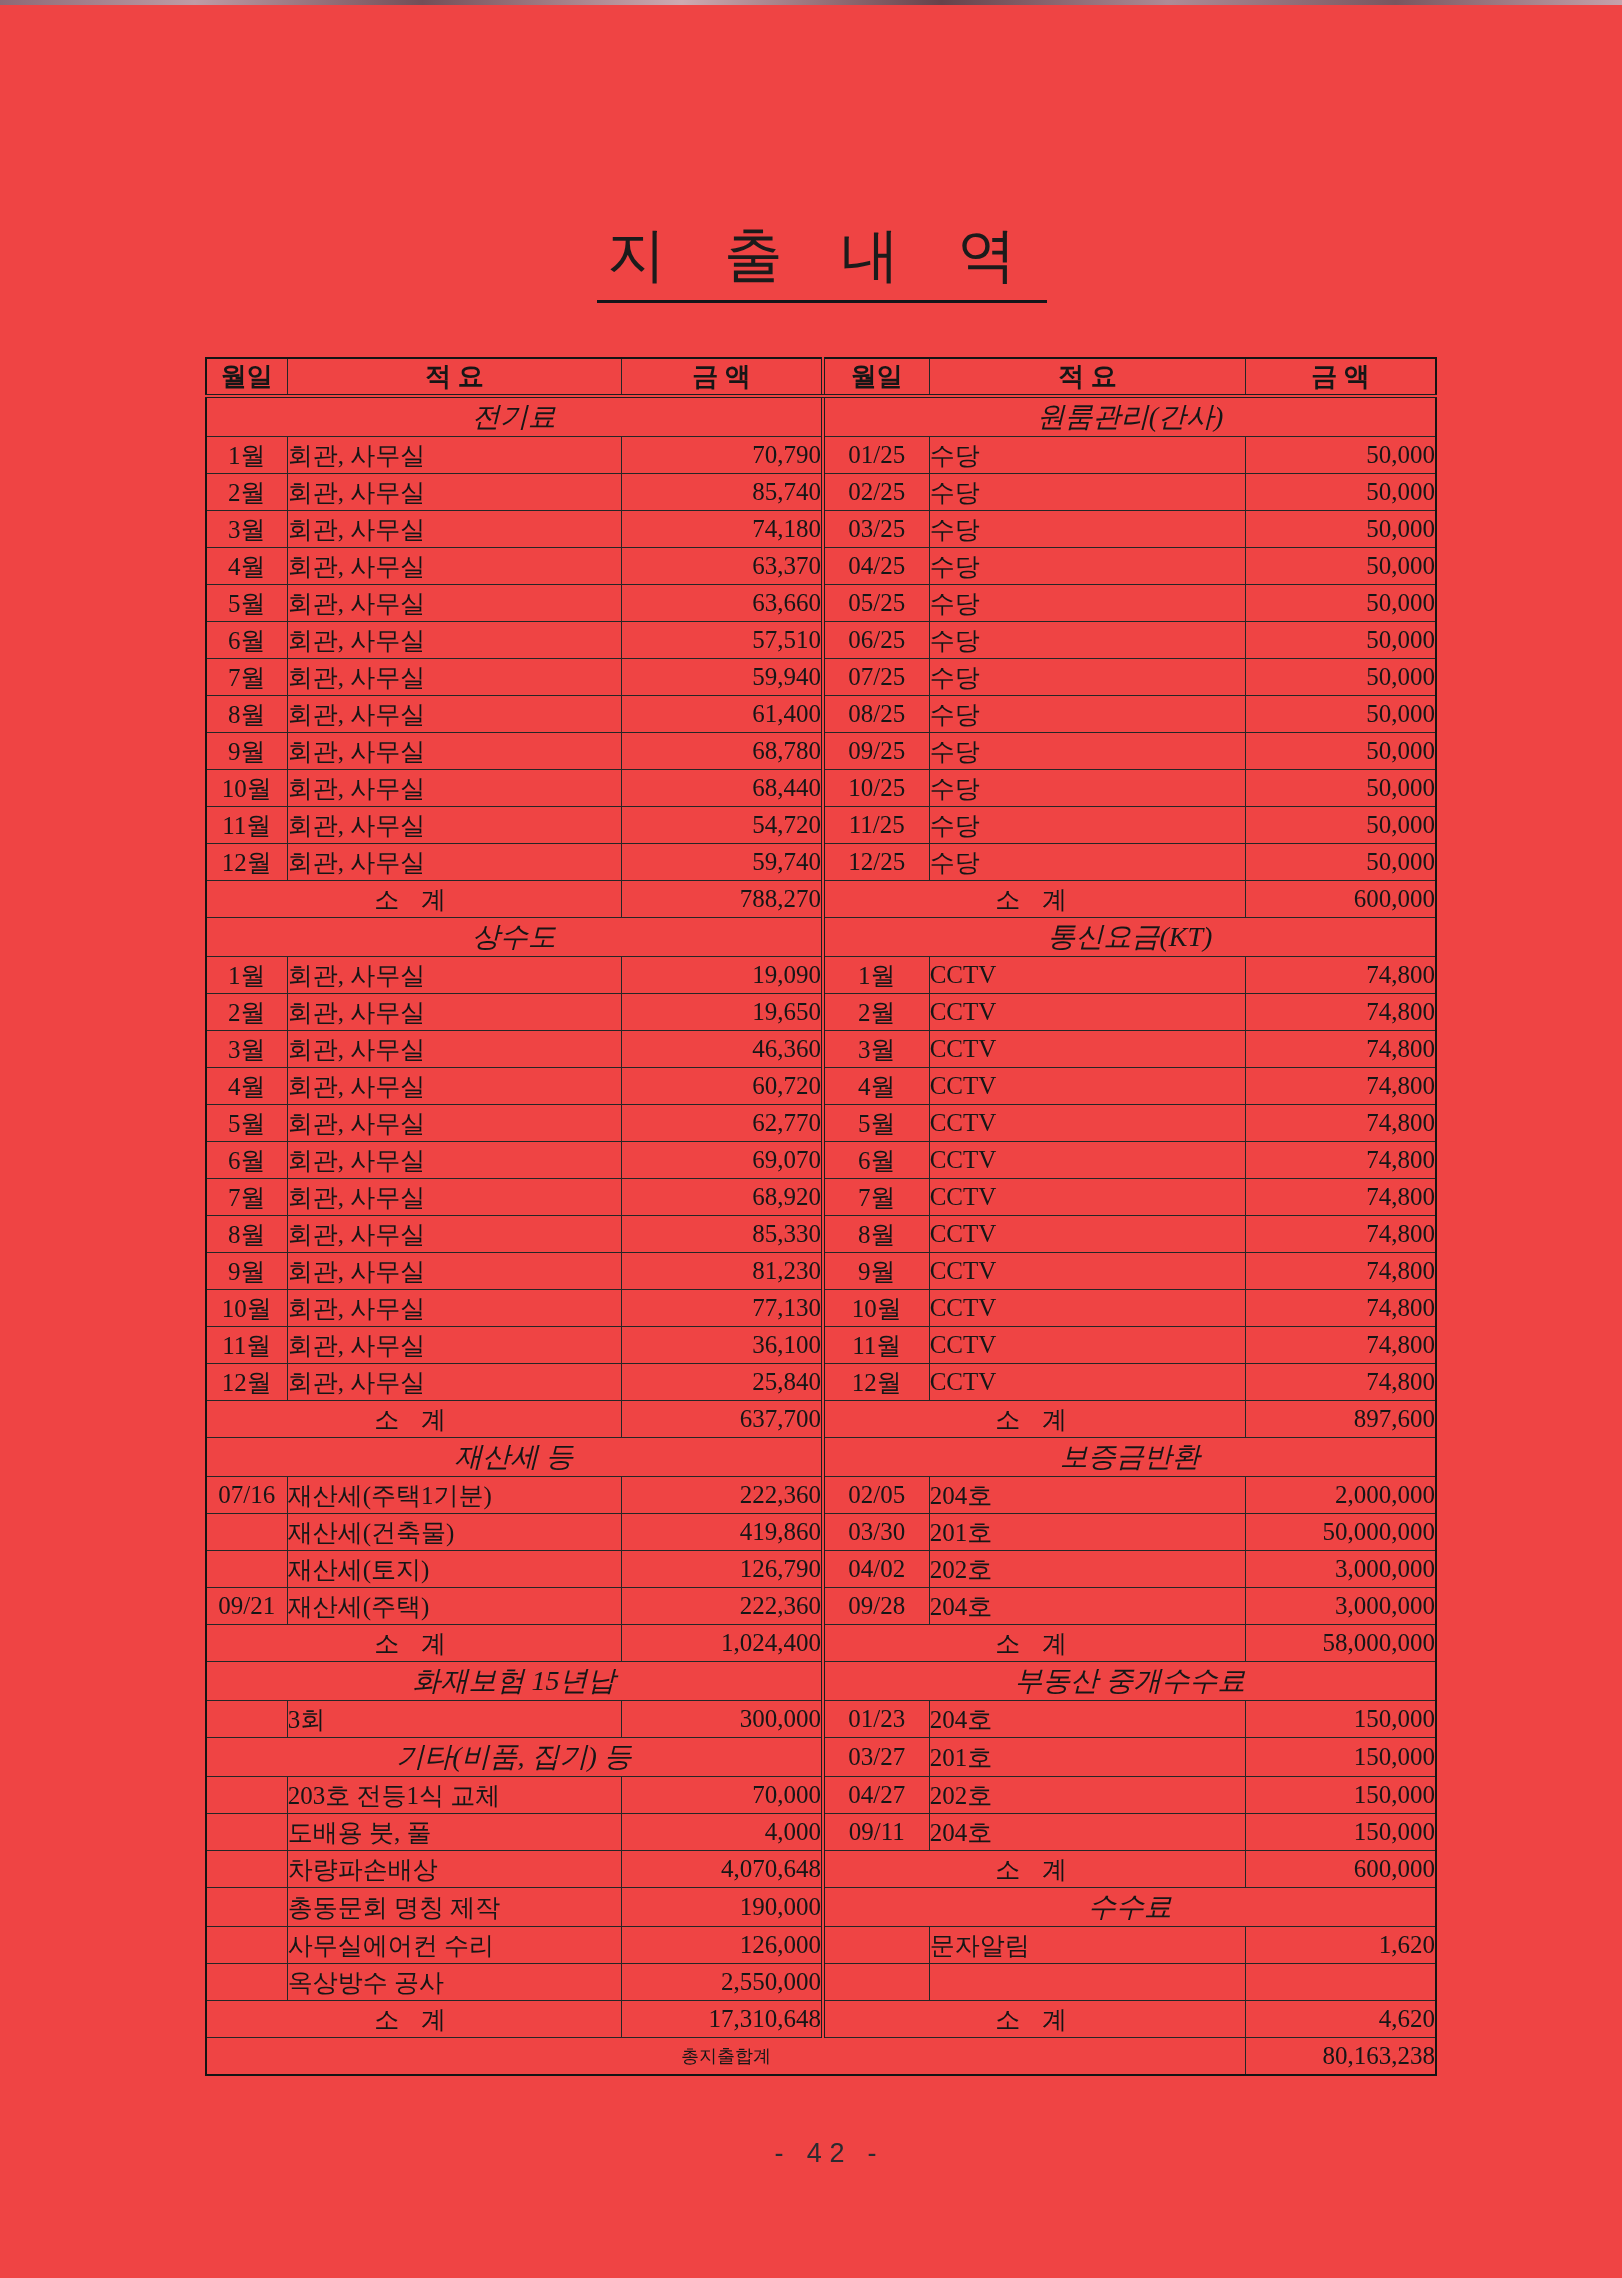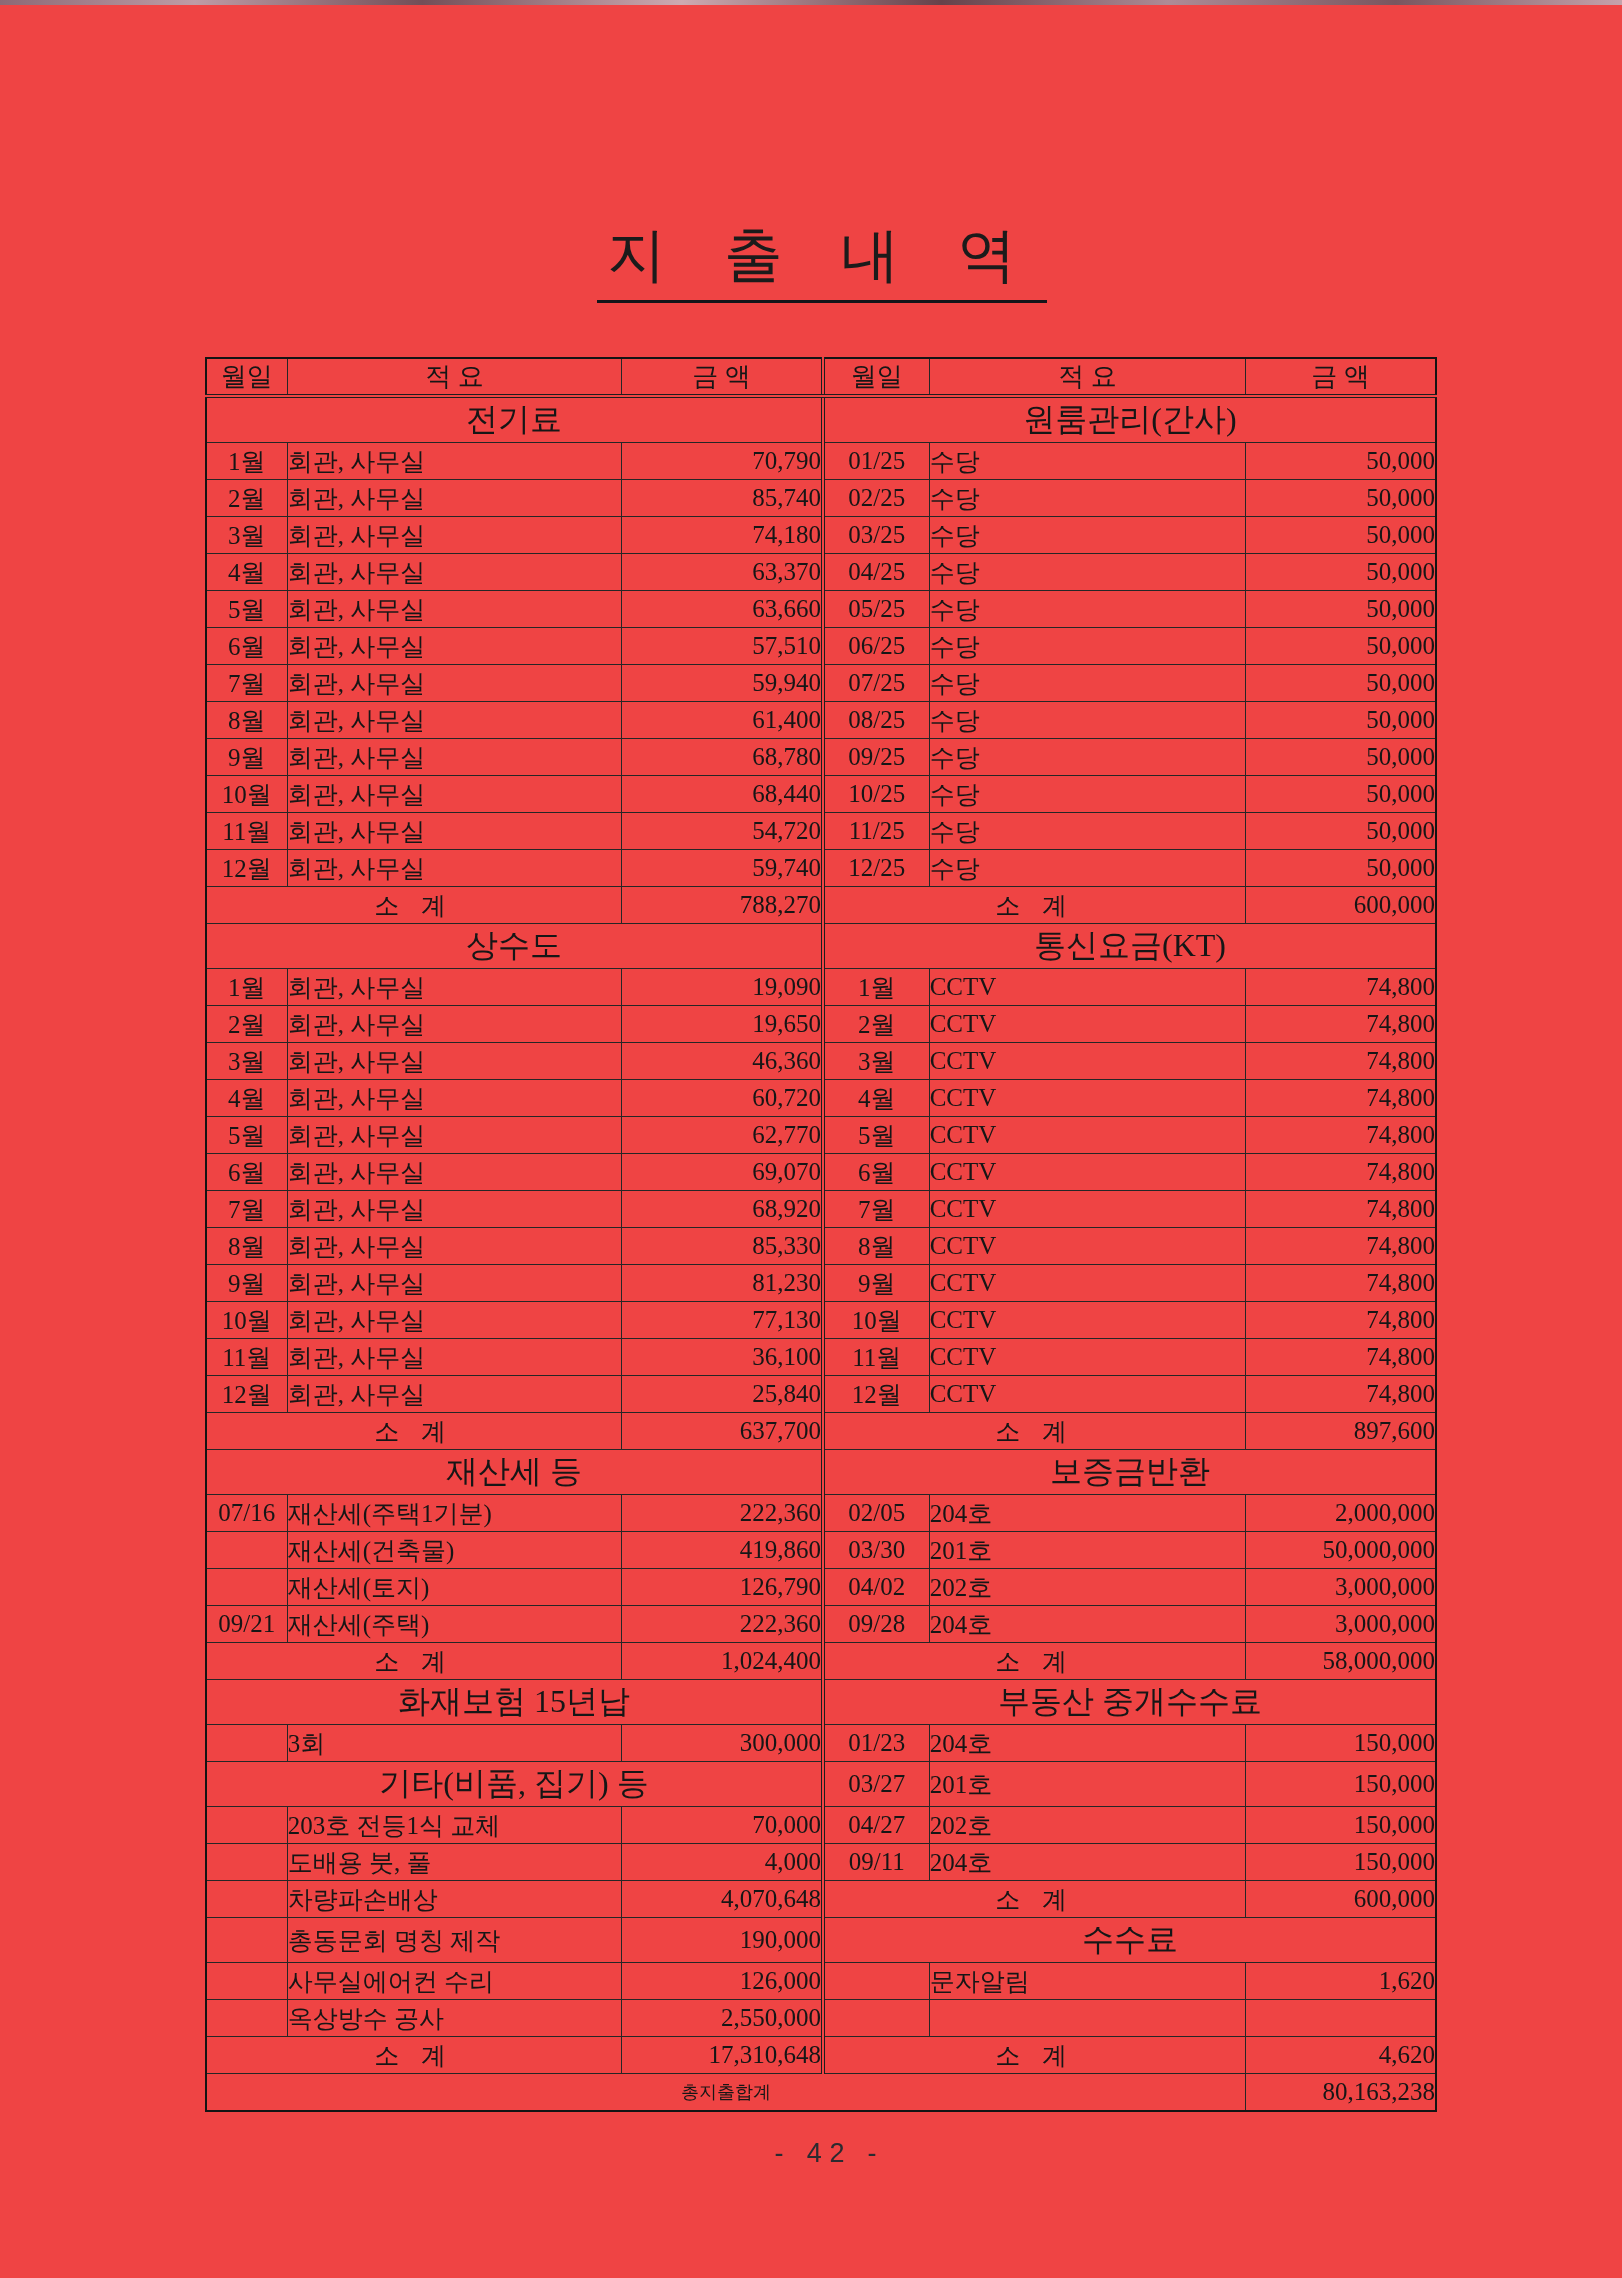--- a/index.html
+++ b/index.html
@@ -24,27 +24,27 @@
     position:absolute;left:205px;top:357px;width:1232px;
     border-collapse:collapse;table-layout:fixed;
     font-size:25px;color:#161616;
     border:2.9px solid #141414;
   }
   .ledger th,.ledger td{
     border:1px solid #262626;
     padding:0;vertical-align:middle;font-weight:normal;
     white-space:nowrap;overflow:hidden;
   }
-  .ledger thead th{height:29px;font-size:26px;border-bottom:4.9px double #1d1d1d;text-align:center;}
+  .ledger thead th{height:29px;font-size:26px;border-bottom:4.9px double #1d1d1d;text-align:center;font-weight:bold;}
   .ledger tbody td{height:36px;}
   .rb{border-left:4.9px double #1d1d1d !important;}
   .c-date{text-align:center;}
   .c-desc{text-align:left;padding-left:21.5px;}
   .c-amt{text-align:right;padding-right:15.6px;}
-  .sec{text-align:center;padding-right:115px;font-size:32px;}
+  .sec{text-align:center;padding-right:115px;font-size:28px;font-style:italic;}
   .sub{text-align:center;letter-spacing:7.8px;}
   .sub-l{padding-right:70px;}
   .gt{text-align:center;font-size:18px;}
   .h-desc{padding-right:68px;}
   .pageno{
     position:absolute;top:2138px;left:18px;width:100%;text-align:center;
     font-size:27px;letter-spacing:7.8px;color:#2b2b30;
     font-family:"Liberation Sans","DejaVu Sans",sans-serif;
   }
 </style>

